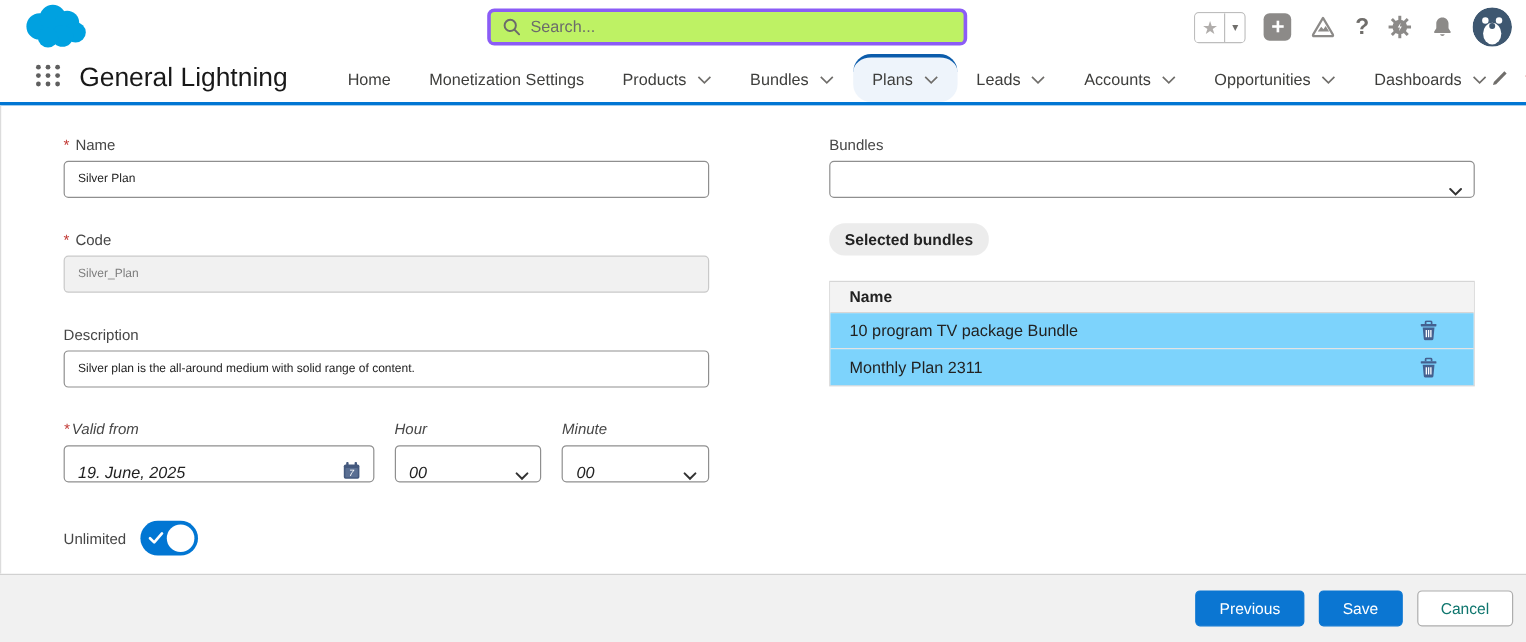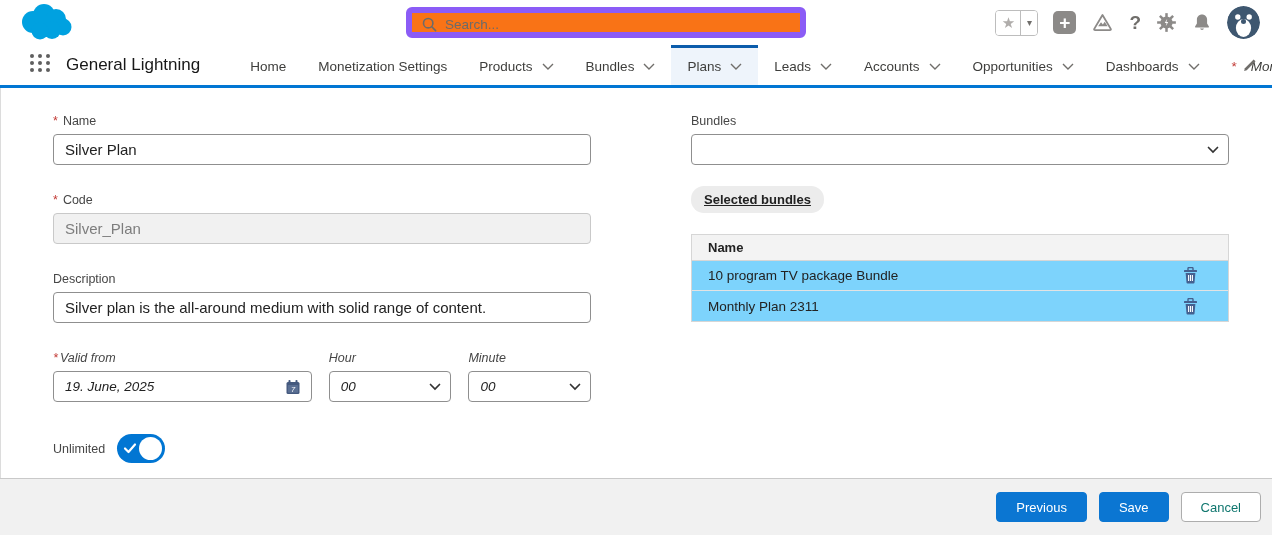--- a/index.html
+++ b/index.html
@@ -4,22 +4,22 @@
 <style>
   * { box-sizing: border-box; margin: 0; padding: 0; }
   html, body { width: 1272px; height: 535px; overflow: hidden; }
   body { font-family: "Liberation Sans", sans-serif; background: #fff; color: #222; }
 
   
   .global-header { position: relative; height: 45px; background: #fff; }
   .sf-logo { position: absolute; left: 16px; top: 2px; }
   .search-box {
     position: absolute; left: 406px; top: 7px; width: 400px; height: 31px;
-    border: 6px solid #8b5cf6; border-radius: 6px; background: #f97316;
-    display: flex; align-items: flex-end; padding: 0 10px;
+    border: 3px solid #8b5cf6; border-radius: 6px; background: #bef264;
+    display: flex; align-items: center; padding: 0 10px;
   }
   .search-box svg { flex: 0 0 auto; margin-right: 8px; }
   .search-box input {
     border: none; outline: none; width: 100%; font-size: 13.5px;
     font-family: "Liberation Sans", sans-serif; color: #222; background: transparent;
   }
   .search-box input::placeholder { color: #6b6b6b; }
   .header-icons {
     position: absolute; right: 12px; top: 0; height: 45px;
     display: flex; align-items: center; gap: 15px;
@@ -34,68 +34,68 @@
   .icon-btn { display: flex; align-items: center; justify-content: center; color: #706e6b; }
   .help-icon { font-size: 19px; font-weight: 700; color: #706e6b; }
   .avatar { width: 33px; height: 33px; border-radius: 50%; overflow: hidden; }
 
   
   .nav-bar {
     height: 43px; background: #fff; border-bottom: 3px solid #0176d3;
     display: flex; align-items: stretch; padding-left: 28px; position: relative;
   }
   .waffle { align-self: center; margin-right: 14px; cursor: pointer; }
-  .app-name { align-self: center; font-size: 17px; color: #181818; margin-right: 34px; white-space: nowrap; }
+  .app-name { align-self: center; font-size: 22px; color: #181818; margin-right: 34px; white-space: nowrap; }
   .nav-tabs { display: flex; align-items: stretch; }
   .nav-tab {
     display: flex; align-items: center; gap: 9px; padding: 0 16px;
     font-size: 13.5px; color: #3e3e3c; border-top: 3px solid transparent;
     white-space: nowrap; cursor: pointer;
   }
-  .nav-tab.active { background: #eef4fb; border-top-color: #0b5cab; }
+  .nav-tab.active { background: #eef4fb; border-top-color: #0b5cab; border-radius: 15px; }
   .nav-tab .chev { display: flex; align-items: center; }
   .nav-more { font-style: italic; }
   .nav-more .star { color: #c23934; font-style: normal; margin-right: 5px; }
   .nav-pencil { position: absolute; right: 14px; top: 0; height: 40px; display: flex; align-items: center; }
 
   
   .content { position: relative; height: 390px; background: #fff; border-left: 1px solid #dcdcdc; }
   .col-left  { position: absolute; left: 52px;  top: 26px; width: 538px; }
   .col-right { position: absolute; left: 690px; top: 26px; width: 538px; }
 
   .field-label { display: block; font-size: 12.5px; color: #464646; margin-bottom: 6px; }
   .req { color: #c23934; margin-right: 5px; }
   .req.tight { margin-right: 2px; }
   .text-input {
     width: 100%; height: 31px; border: 1px solid #8f8f8f; border-radius: 4px;
-    padding: 0 11px; font-size: 15px; font-family: "Liberation Sans", sans-serif; color: #222; background: #fff;
+    padding: 0 11px; font-size: 10px; font-family: "Liberation Sans", sans-serif; color: #222; background: #fff;
   }
   .text-input:disabled { background: #f1f1f1; border-color: #c9c9c9; color: #7d7d7d; }
   .fgroup { margin-bottom: 28px; }
 
   .dt-row { display: flex; gap: 17px; font-style: italic; }
   .dt-date { width: 268px; }
   .dt-sel { width: 127px; }
 
   .faux-input {
     height: 31px; border: 1px solid #8f8f8f; border-radius: 4px; background: #fff;
-    display: flex; align-items: center; padding: 0 9px 0 11px; font-size: 13.5px; color: #222;
+    display: flex; align-items: flex-end; padding: 0 9px 0 11px; font-size: 13.5px; color: #222;
   }
   .faux-input .val { flex: 1 1 auto; white-space: nowrap; overflow: hidden; }
   .faux-select { cursor: pointer; }
 
   .toggle-row { display: flex; align-items: center; margin-top: 32px; }
   .toggle-row .field-label { margin: 0 12px 0 0; }
   .toggle { width: 48px; height: 29px; border-radius: 15px; background: #0176d3; position: relative; cursor: pointer; }
   .toggle .knob { position: absolute; right: 3px; top: 3px; width: 23px; height: 23px; border-radius: 50%; background: #fff; }
   .toggle svg { position: absolute; left: 6px; top: 7px; }
 
   .badge {
     display: inline-block; margin-top: 21px; background: #ececec; border-radius: 13px;
-    padding: 6px 13px; font-size: 13px; font-weight: bold; color: #222; text-decoration: underline;
+    padding: 6px 13px; font-size: 13px; font-weight: bold; color: #222;
   }
 
   .bundle-table { margin-top: 21px; border: 1px solid #d6d6d6; width: 100%; }
   .bt-header { background: #f3f3f3; border-bottom: 1px solid #d6d6d6; height: 26px;
     display: flex; align-items: center; padding-left: 16px; font-size: 13px; font-weight: bold; color: #222; }
   .bt-row { height: 30px; display: flex; align-items: center; padding: 0 14px 0 16px;
     font-size: 13.5px; color: #222; border-bottom: 1px solid #e3e3e3; background: #7dd3fc; }
   .bt-row:last-child { border-bottom: none; }
   .bt-row .rname { flex: 1 1 auto; }
   .trash-btn { width: 24px; height: 22px; display: flex; align-items: center; justify-content: center;

